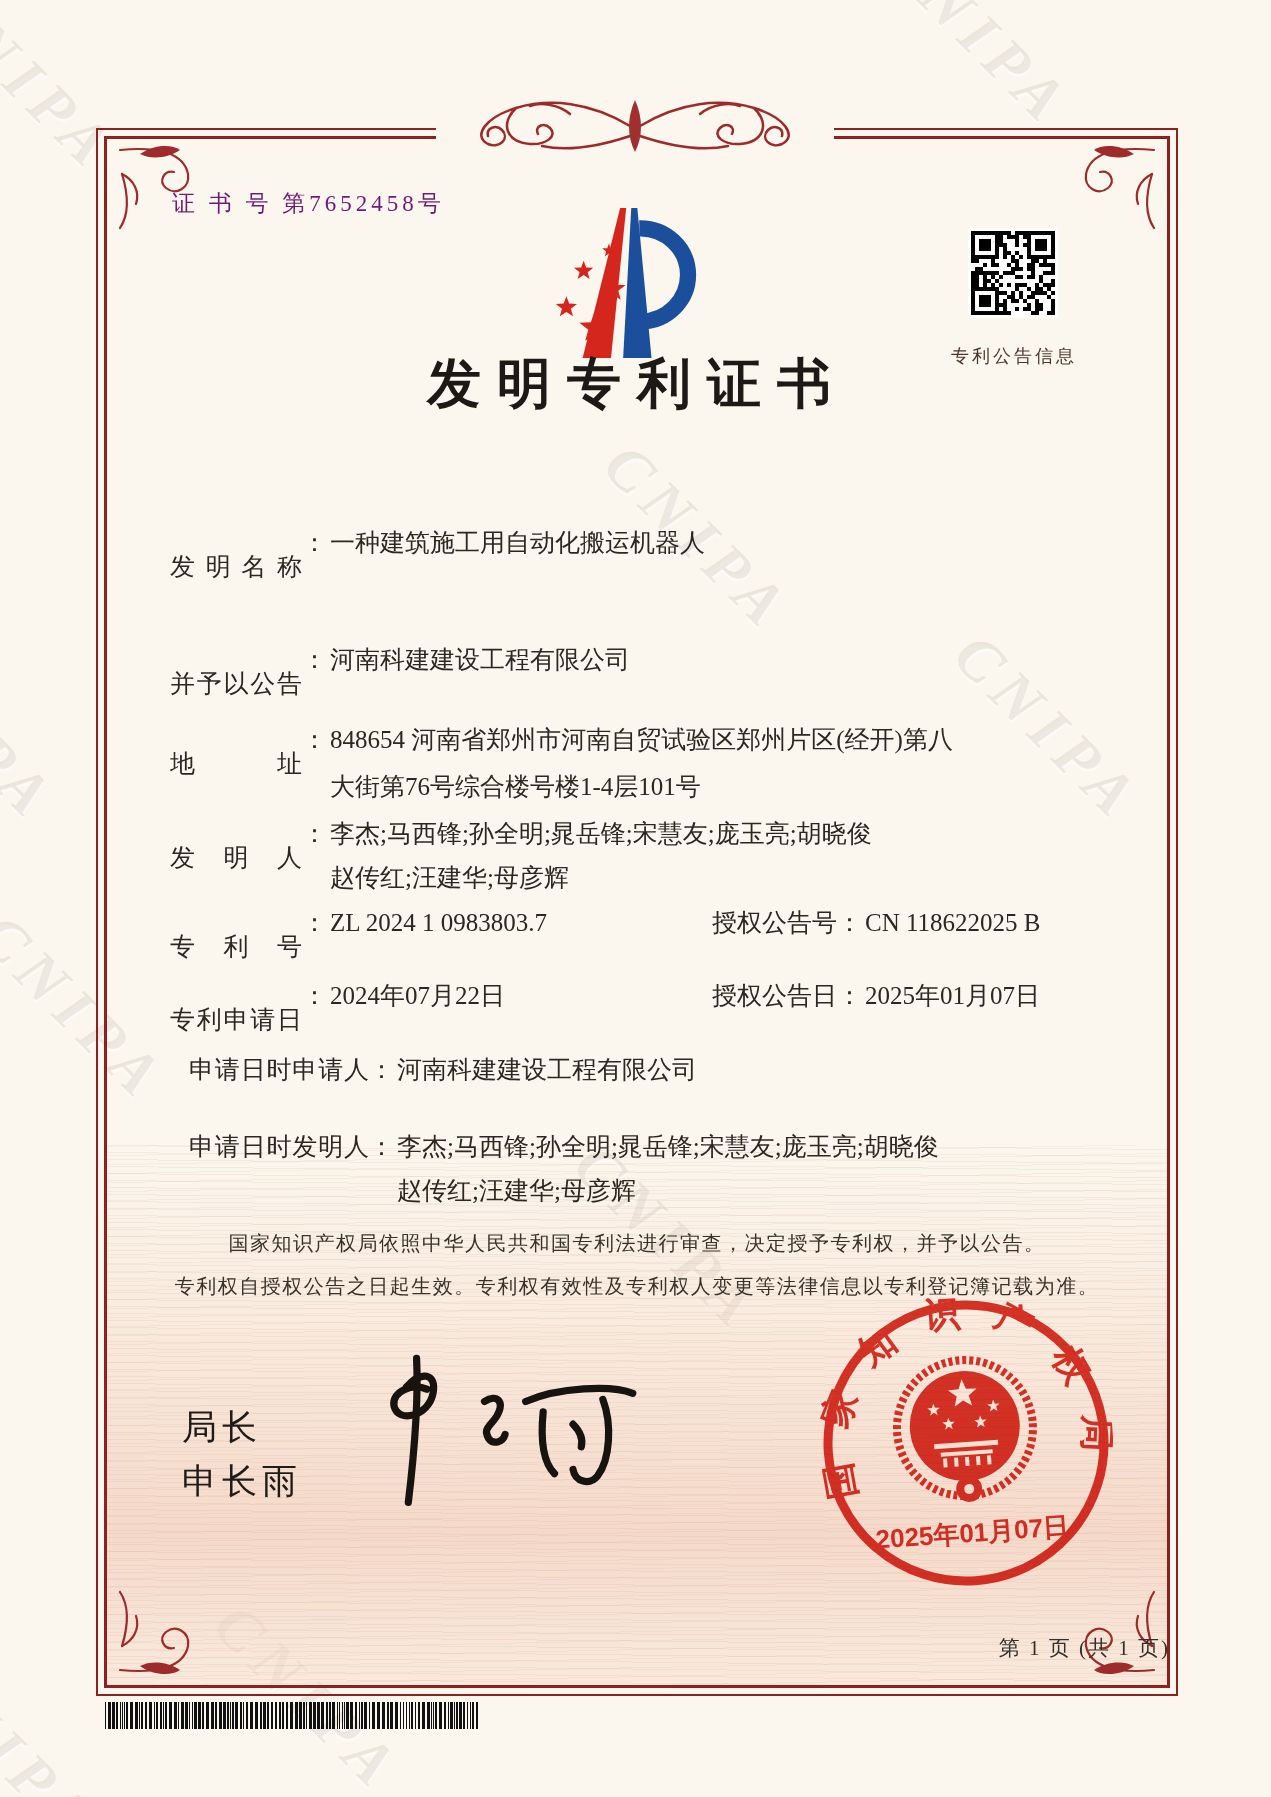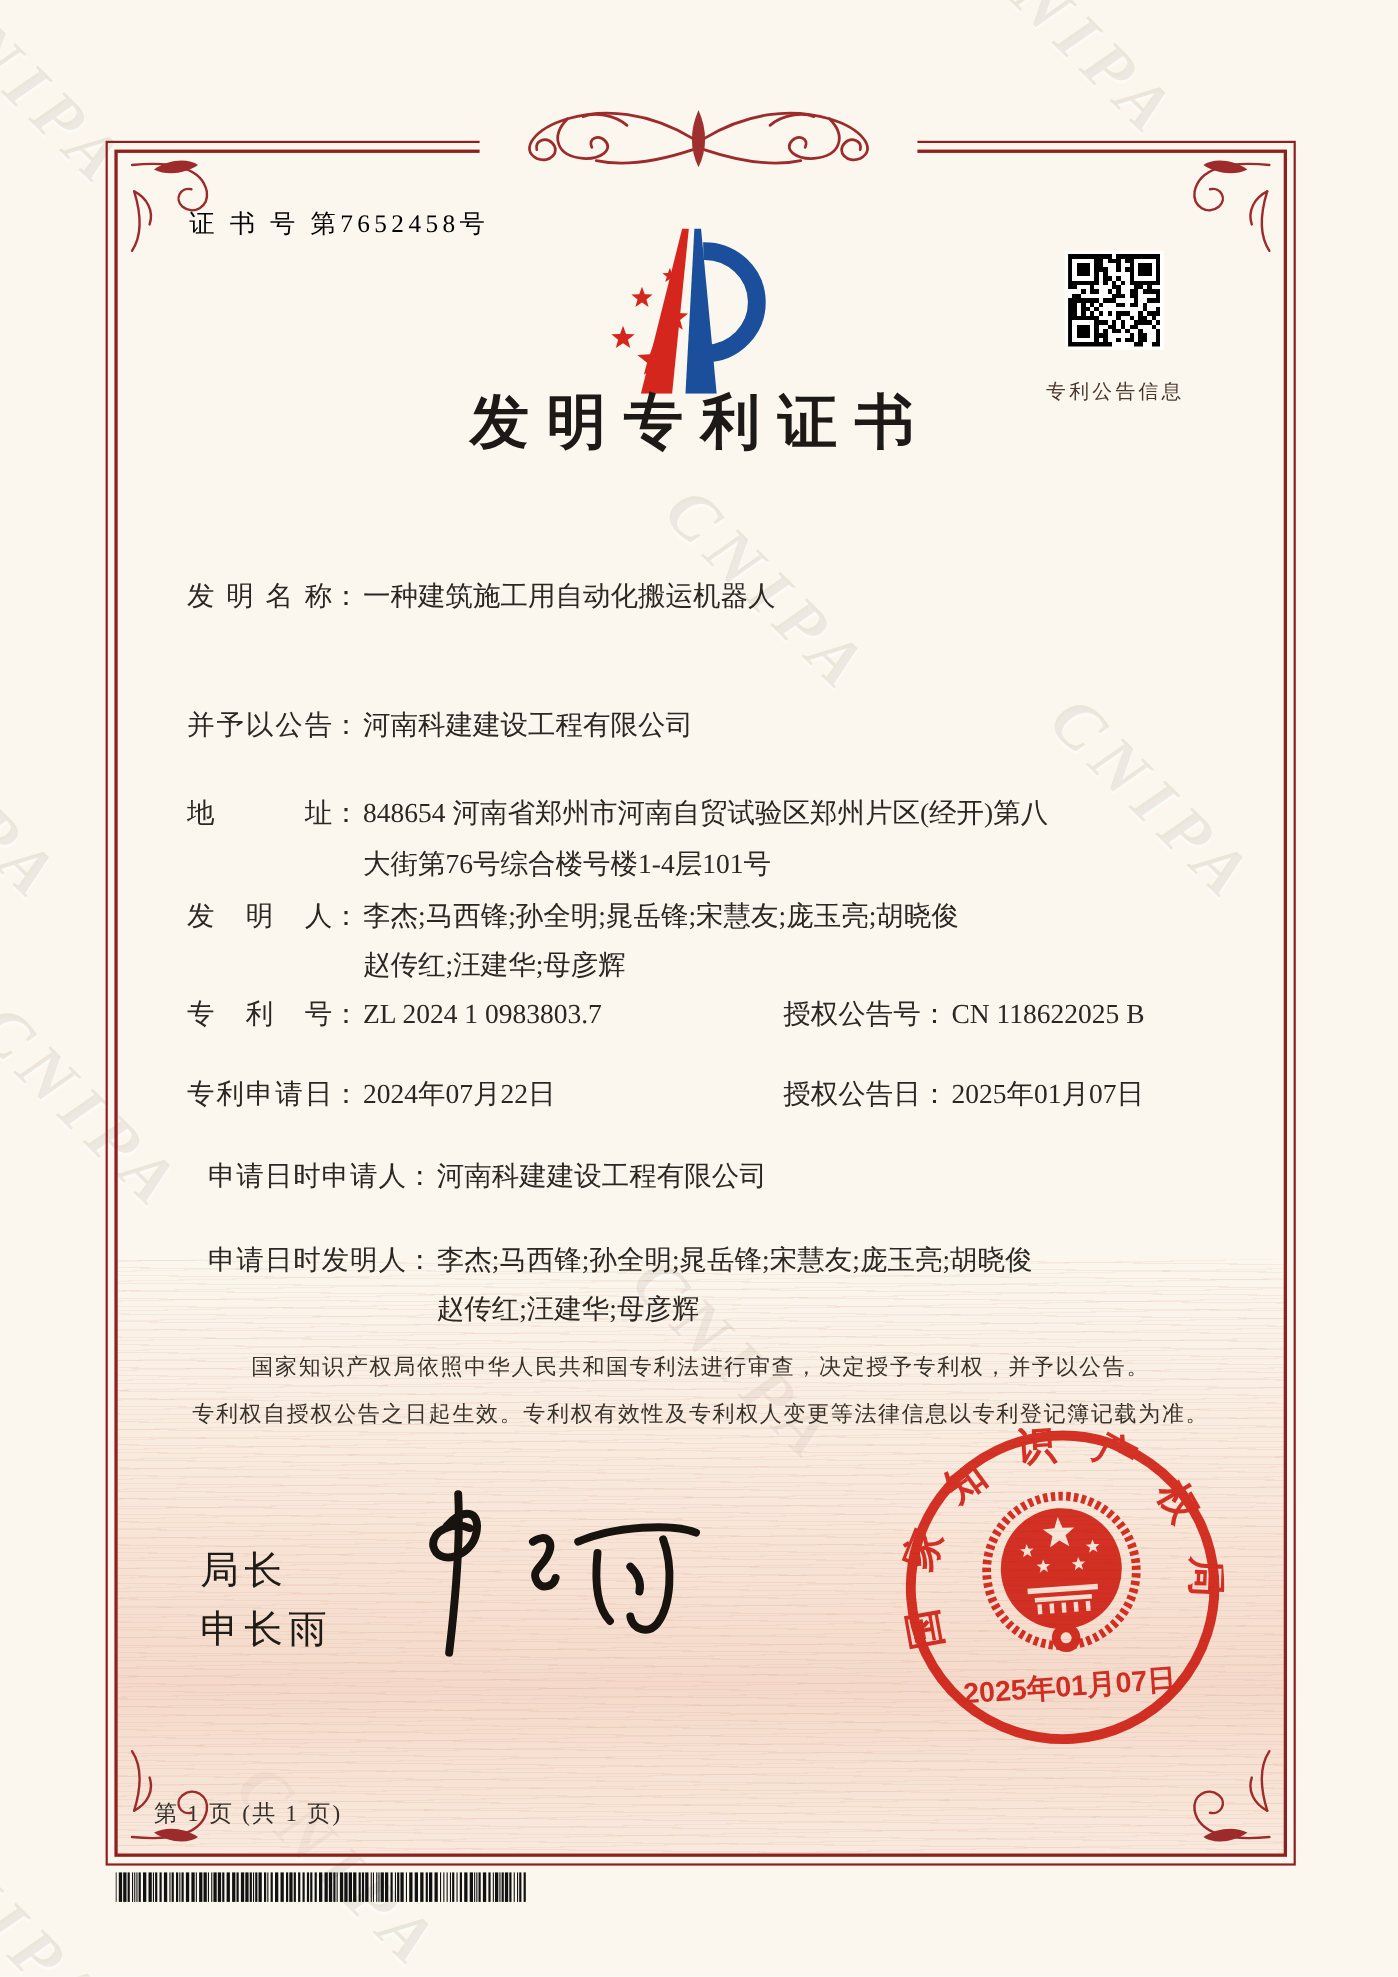--- a/index.html
+++ b/index.html
@@ -25,50 +25,50 @@
       linear-gradient(180deg, rgba(246,226,210,0) 0%, rgba(245,213,196,0.45) 40%,
         rgba(242,206,188,0.72) 72%, rgba(246,221,205,0.5) 100%);
   }
   
   .frame-outer{position:absolute;left:96px;top:128px;width:1082px;height:1568px;
     border:2px solid #8e2020;box-sizing:border-box;}
   .frame-inner{position:absolute;left:104px;top:136px;width:1066px;height:1552px;
     border:3px solid #8e2020;box-sizing:border-box;}
   .orn{position:absolute;pointer-events:none;}
   
-  .cert-no{position:absolute;left:172px;top:188px;font-size:23px;letter-spacing:4px;color:#000000;}
+  .cert-no{position:absolute;left:172px;top:188px;font-size:23px;letter-spacing:4px;color:#701a75;}
   .logo{position:absolute;left:522px;top:206px;}
   .qr-box{position:absolute;left:968px;top:228px;width:84px;height:84px;background:#fff;padding:3px;}
   .qr-label{position:absolute;left:944px;top:344px;width:140px;text-align:center;
     font-size:18px;letter-spacing:3px;color:#4a372c;}
   .title{position:absolute;left:104px;top:348px;width:1066px;text-align:center;
     font-size:54px;font-weight:700;letter-spacing:16px;color:#1c1916;}
   
   .row{position:absolute;display:flex;align-items:flex-start;
     font-size:25px;color:#2c2722;line-height:36px;}
   .flabel{display:inline-block;text-align:justify;text-align-last:justify;}
-  .w4{width:132px;}
+  .w4{width:132px;margin-top:24px;}
   .w7{width:180px;margin-left:37px;}
   .colon{display:inline-block;width:28px;}
   .val{white-space:nowrap;}
   .val2 div{line-height:44px;}
   .lh47 div{line-height:47px;}
   
   .legal{position:absolute;left:104px;top:1222px;width:1066px;text-align:center;
     font-size:20px;color:#38322a;letter-spacing:1.5px;}
   .legal div{line-height:43px;}
   
   .officer{position:absolute;left:182px;font-size:35px;letter-spacing:5px;color:#1f1b17;
     font-family:"Liberation Sans","DejaVu Sans",sans-serif;font-weight:500;}
   .sig{position:absolute;left:352px;top:1348px;}
   
   .seal{position:absolute;left:819px;top:1296px;transform:rotate(-4deg);mix-blend-mode:multiply;}
   
-  .page-info{position:absolute;left:104px;top:1634px;width:1066px;text-align:left;
-    font-size:21px;color:#33302b;letter-spacing:2px;margin-left:36px;}
+  .page-info{position:absolute;left:104px;top:1634px;width:1066px;text-align:right;
+    font-size:21px;color:#33302b;letter-spacing:2px;}
   .barcode{position:absolute;left:105px;top:1702px;}
 </style>
 </head>
 <body>
 
 <svg width="0" height="0" style="position:absolute">
   <defs>
     <g id="half-orn" fill="none" stroke="#9d2b2b" stroke-width="2.5" stroke-linecap="round">
       <path d="M200,42 C160,18 120,14 86,24 C56,33 42,52 58,60 C70,65 80,54 72,46 C66,40 56,44 58,52"></path>
       <path d="M86,24 C70,40 76,58 100,60 C116,61 128,52 120,44 C114,38 104,42 108,50"></path>

